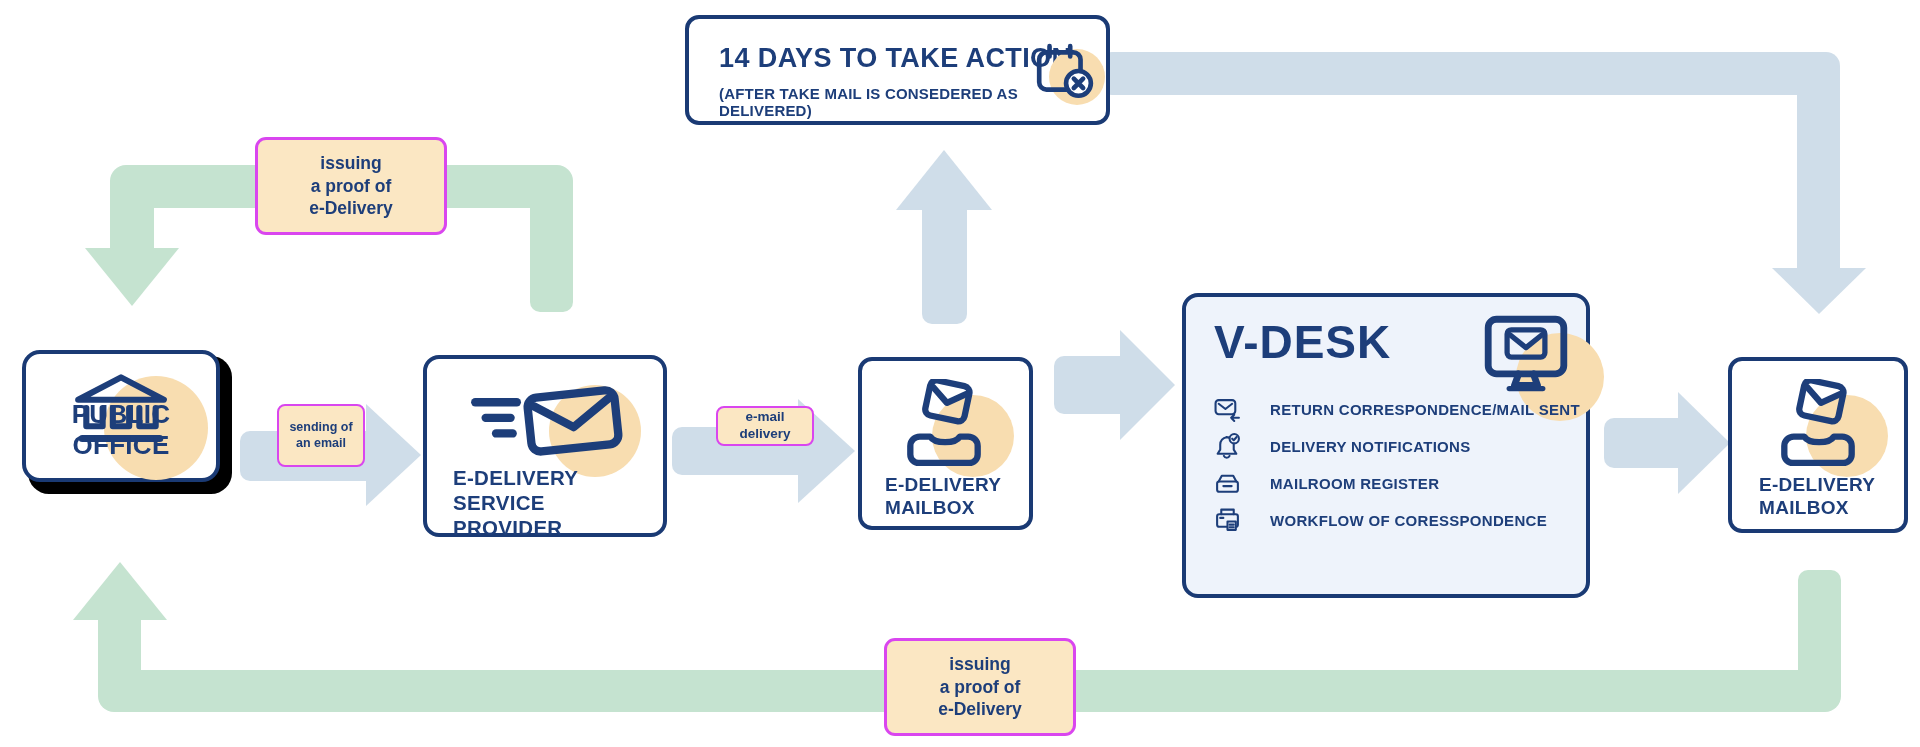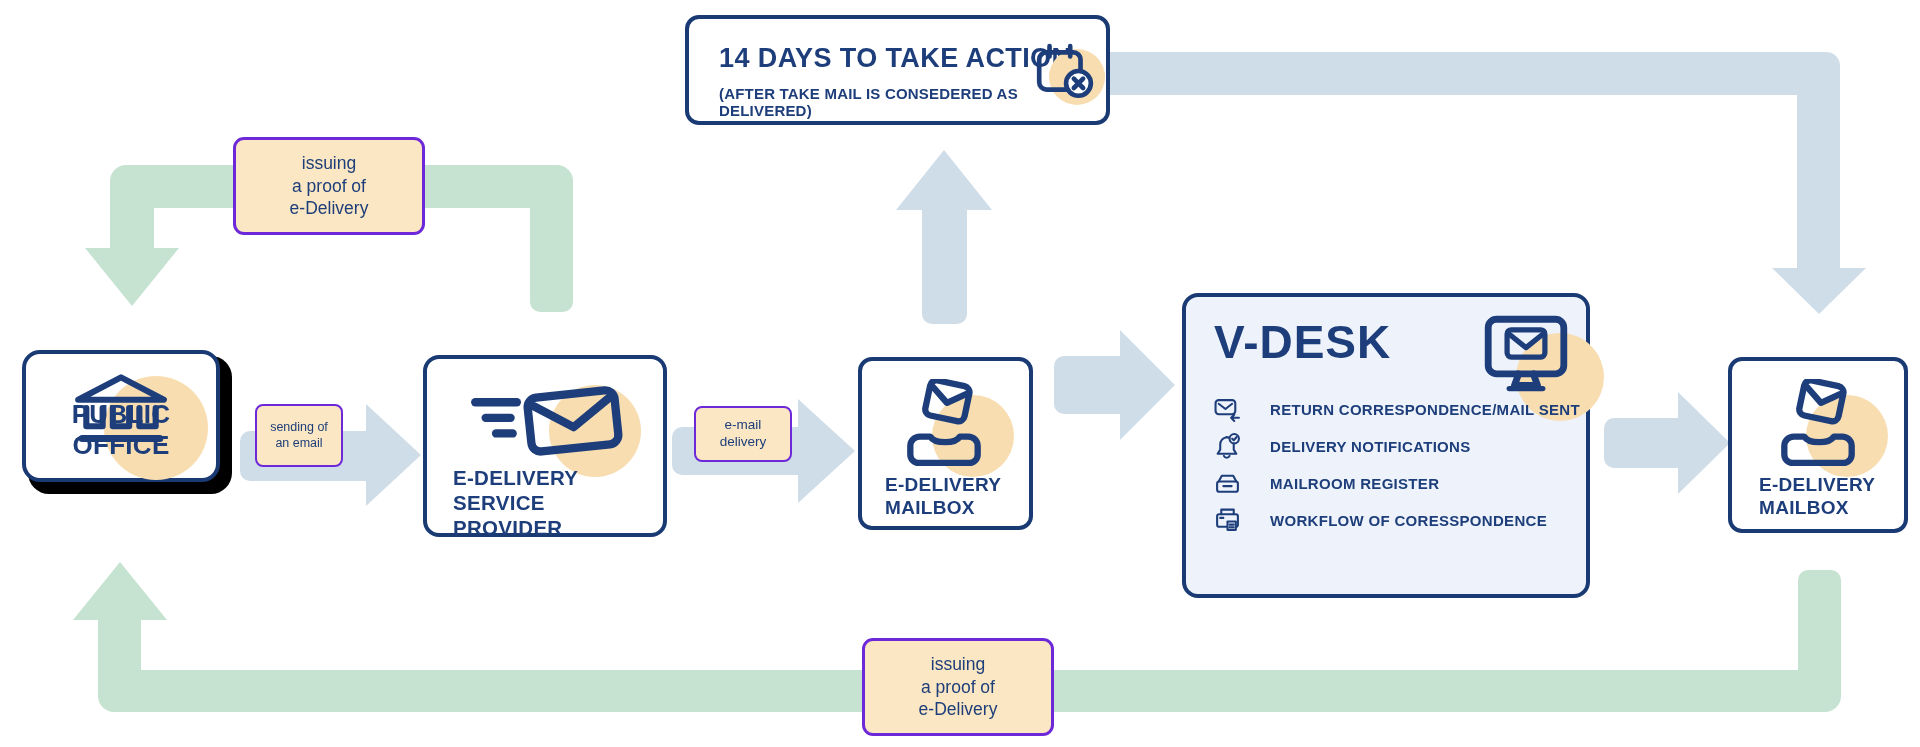--- a/index.html
+++ b/index.html
@@ -9,23 +9,23 @@
   .seg{position:absolute;}
   .green{background:#c5e3d0;}
   .blue{background:#cfdde9;}
   .tri{position:absolute;width:0;height:0;}
   
   .node{position:absolute;background:#fff;border:4px solid #1a3a74;border-radius:16px;box-sizing:border-box;}
   .node .nlabel{position:absolute;font-weight:700;color:#1d3e7a;white-space:pre-line;line-height:1.22;letter-spacing:.3px;}
   .icircle{position:absolute;border-radius:50%;background:#f8ddb0;}
   svg{position:absolute;}
   
-  .plabel{position:absolute;background:#fbe7c3;border:3px solid #6d28d9;border-radius:11px;
-          color:#1d3e7a;font-weight:400;text-align:center;display:flex;align-items:center;justify-content:center;
-          white-space:pre-line;box-sizing:border-box;line-height:1.3;}
+  .plabel{position:absolute;background:#fbe7c3;border:3px solid #d946ef;border-radius:11px;
+          color:#1d3e7a;font-weight:700;text-align:center;display:flex;align-items:center;justify-content:center;
+          white-space:pre-line;box-sizing:border-box;line-height:1.3;margin-left:22px;}
   .plabel.small{border-width:2px;border-radius:8px;line-height:1.25;}
   
   .banner{position:absolute;left:685px;top:15px;width:425px;height:110px;background:#fff;
           border:4px solid #1a3a74;border-radius:14px;box-sizing:border-box;}
   .banner .btitle{position:absolute;left:30px;top:24px;font-size:27px;font-weight:700;letter-spacing:.4px;}
   .banner .btitle b{font-weight:800;}
   .banner .btitle span{white-space:pre;}
   .banner .bsub{position:absolute;left:30px;top:66px;font-size:15px;font-weight:700;letter-spacing:.2px;}
   
   .vdesk{position:absolute;left:1182px;top:293px;width:408px;height:305px;background:#eef3fb;
@@ -69,21 +69,21 @@
   <div class="tri" style="left:1120px;top:330px;border-top:55px solid transparent;border-bottom:55px solid transparent;border-left:55px solid #cfdde9;"></div>
 
   <div class="seg blue" style="left:1604px;top:418px;width:76px;height:50px;border-radius:10px 0 0 10px;"></div>
   <div class="tri" style="left:1678px;top:392px;border-top:51px solid transparent;border-bottom:51px solid transparent;border-left:52px solid #cfdde9;"></div>
 
   <div class="plabel" style="left:233px;top:137px;width:192px;height:98px;font-size:17.5px;">issuing
 a proof of
 e-Delivery</div>
   <div class="plabel small" style="left:255px;top:404px;width:88px;height:63px;font-size:12.5px;">sending of
 an email</div>
-  <div class="plabel small" style="left:694px;top:406px;width:98px;height:56px;font-size:13.5px;">e-mail
+  <div class="plabel small" style="left:694px;top:406px;width:98px;height:40px;font-size:13.5px;">e-mail
 delivery</div>
   <div class="plabel" style="left:862px;top:638px;width:192px;height:98px;font-size:17.5px;">issuing
 a proof of
 e-Delivery</div>
 
   <div class="banner">
     <div class="btitle"><b>14 DAYS</b><span> TO TAKE ACTION</span></div>
     <div class="bsub">(AFTER TAKE MAIL IS CONSEDERED AS DELIVERED)</div>
     <div class="icircle" style="left:360px;top:30px;width:56px;height:56px;"></div>
     <svg style="left:344px;top:22px;" width="62" height="62" viewBox="0 0 60 58" fill="none" stroke="#1d3e7a" stroke-width="4.5" stroke-linecap="round" stroke-linejoin="round">

